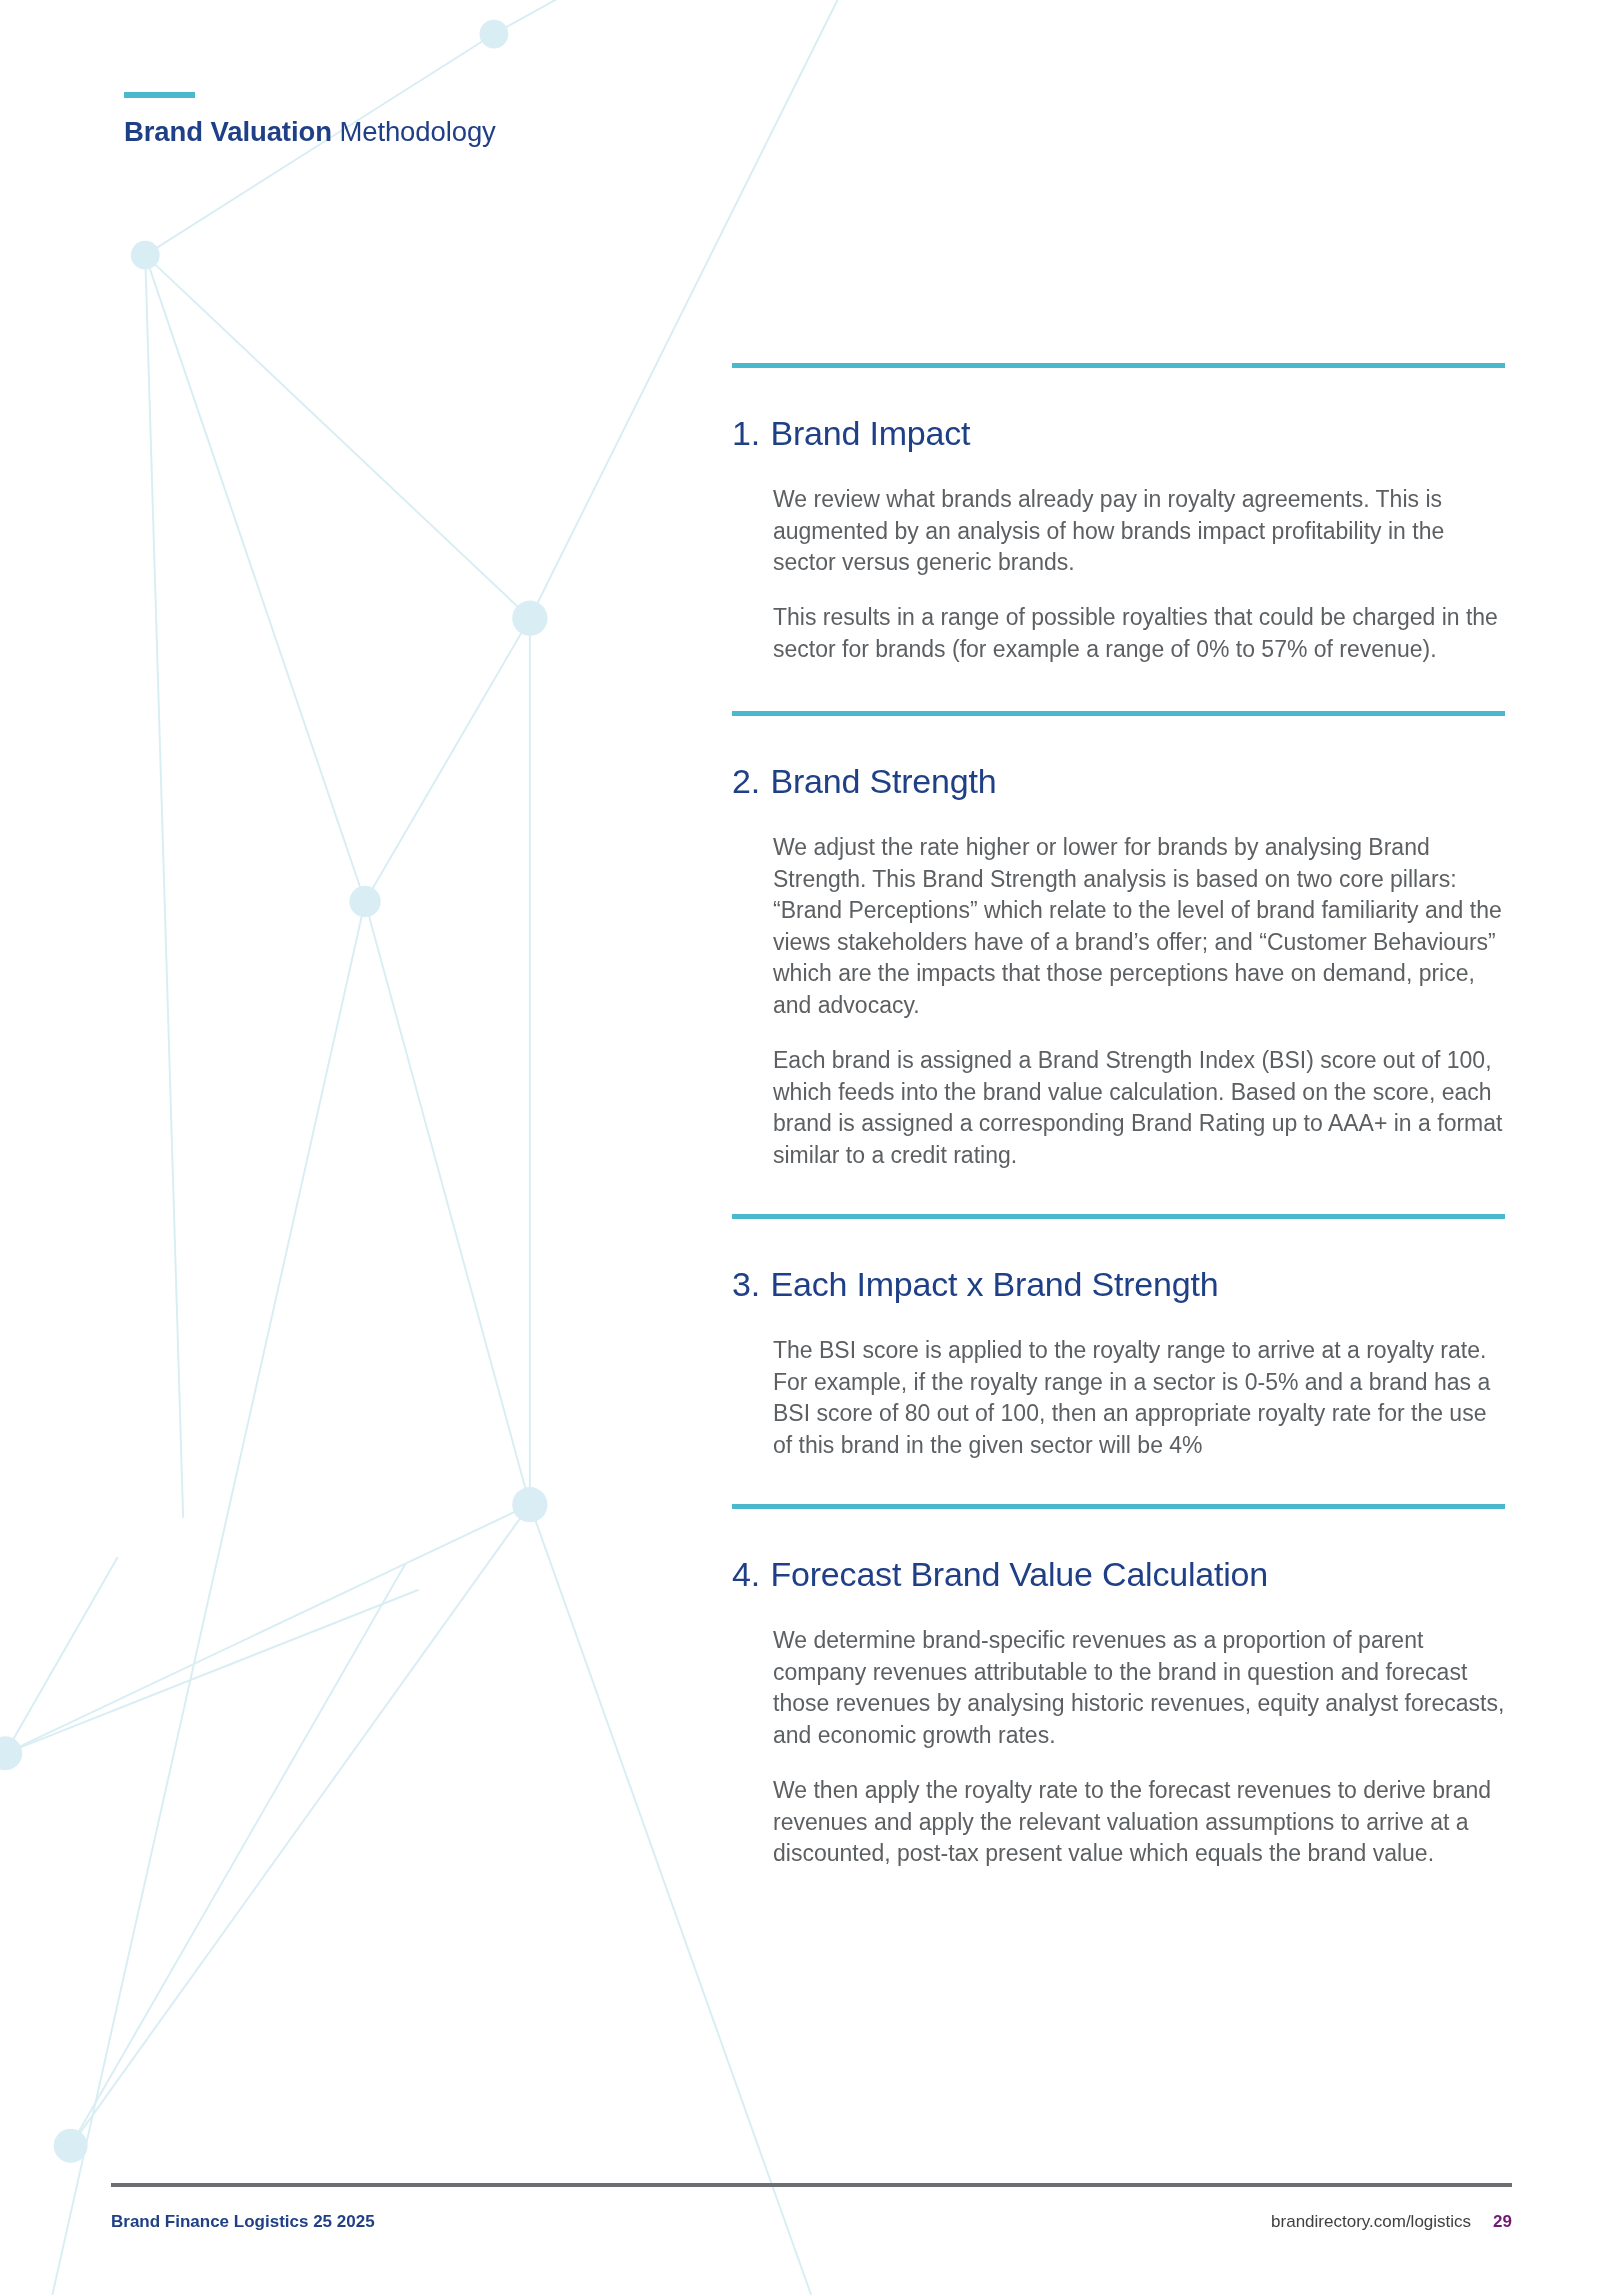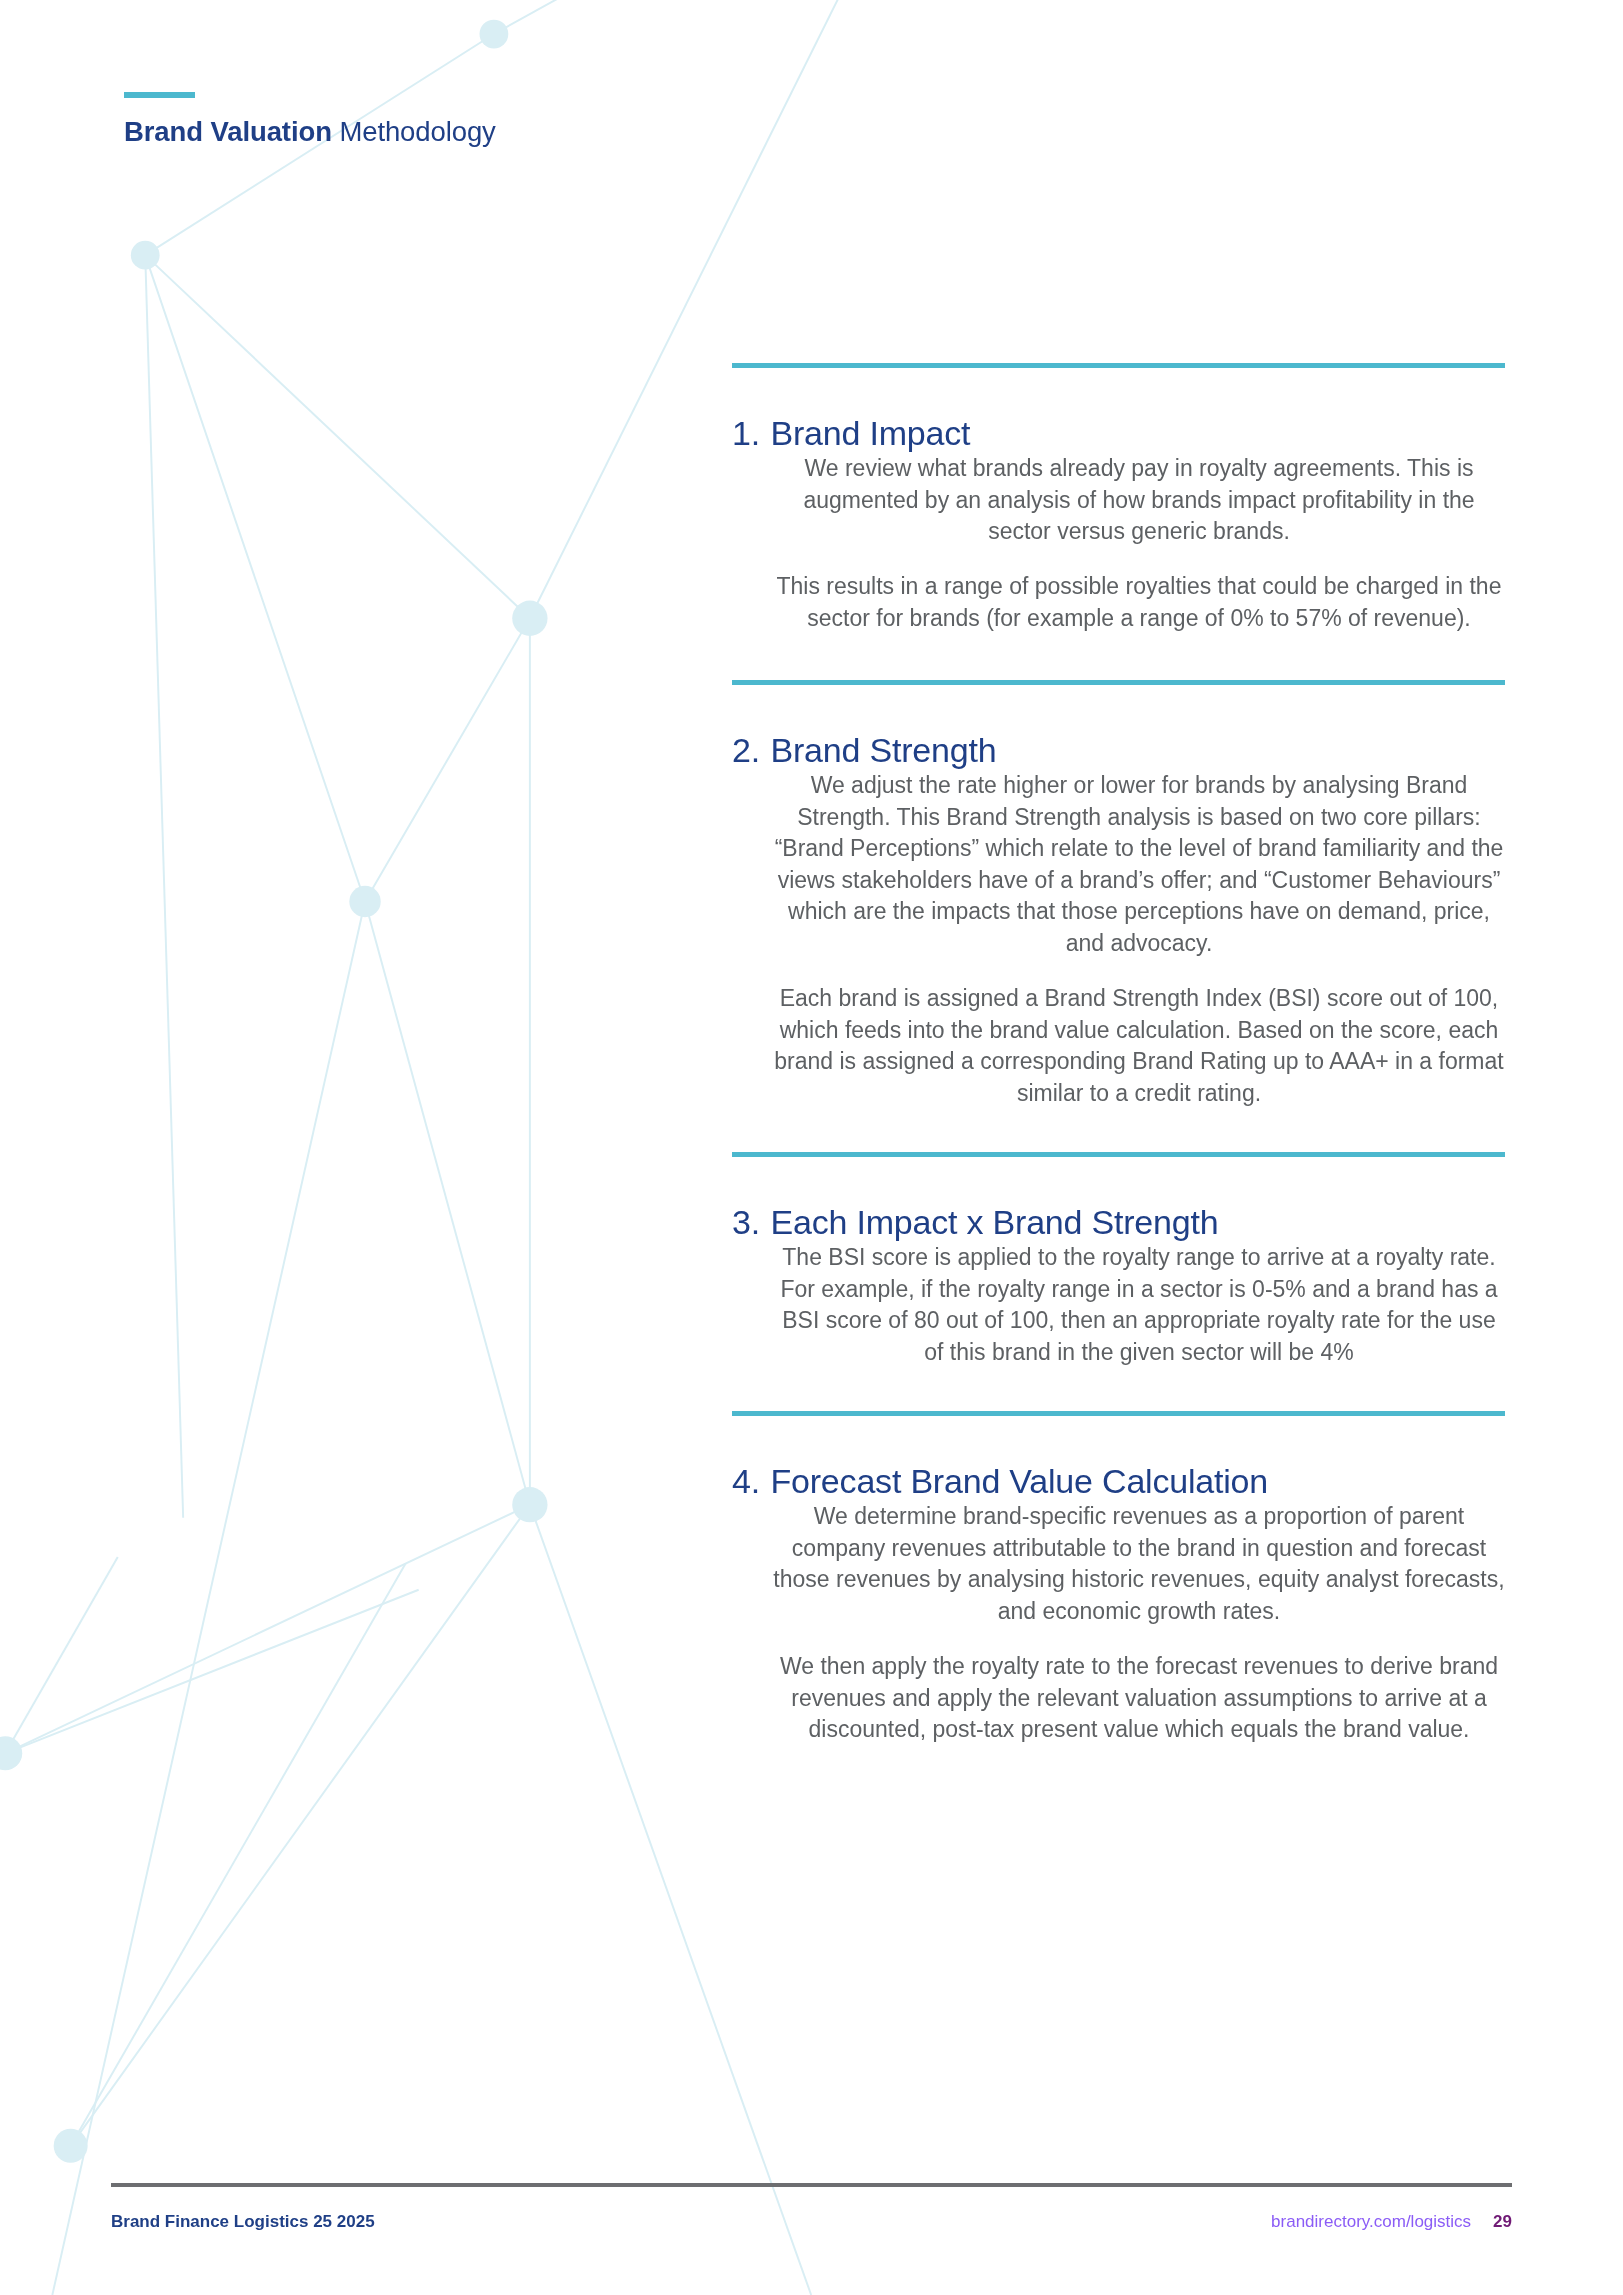--- a/index.html
+++ b/index.html
@@ -72,21 +72,21 @@
     font-weight: 400;
     color: #1f3f86;
     margin-top: 46px;
     letter-spacing: -0.2px;
     white-space: nowrap;
   }
   .section-number { margin-right: 10.5px; }
 
   .section-body {
     margin-left: 41px;
-    text-align: center;
+    margin-top: 31px;
   }
 
   .section-body p {
     font-size: 23px;
     line-height: 1.37;
     color: #5d6063;
     font-weight: 400;
     margin-bottom: 23.6px;
   }
   .section-body p:last-child { margin-bottom: 0; }
@@ -120,21 +120,21 @@
     color: #1f3f86;
   }
   .footer-right {
     display: flex;
     align-items: baseline;
     gap: 22px;
   }
   .footer-url {
     font-size: 17px;
     font-weight: 400;
-    color: #8b5cf6;
+    color: #404040;
   }
   .footer-page {
     font-size: 17px;
     font-weight: 700;
     color: #701a75;
   }
 </style>
 </head>
 <body>
 

